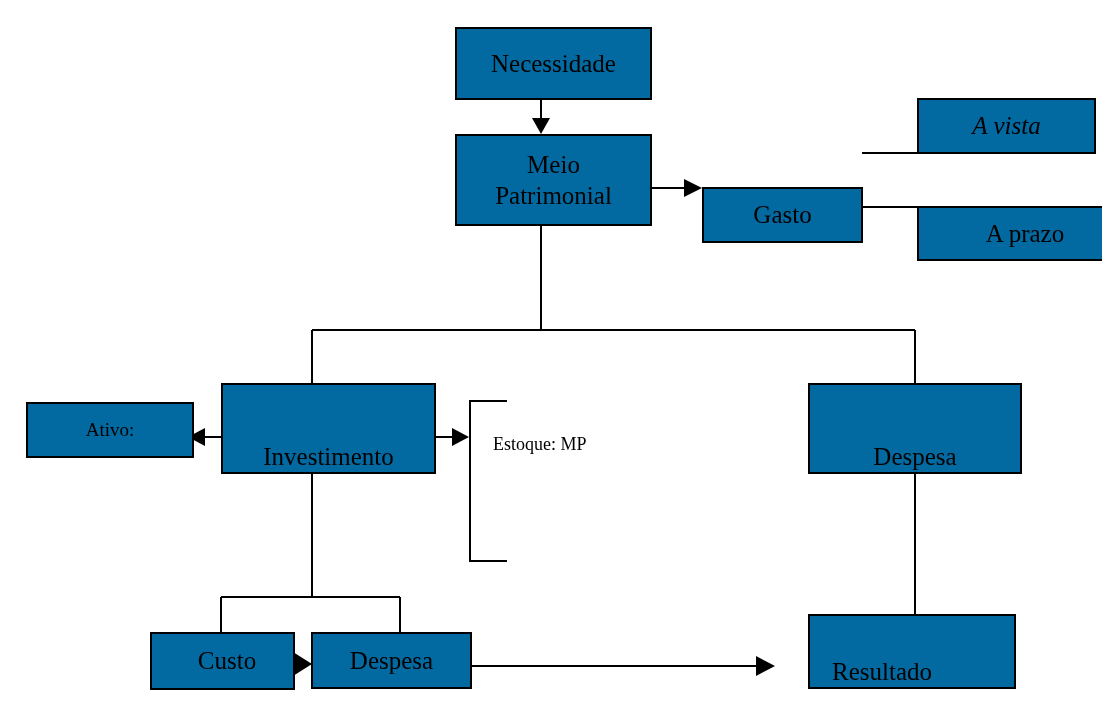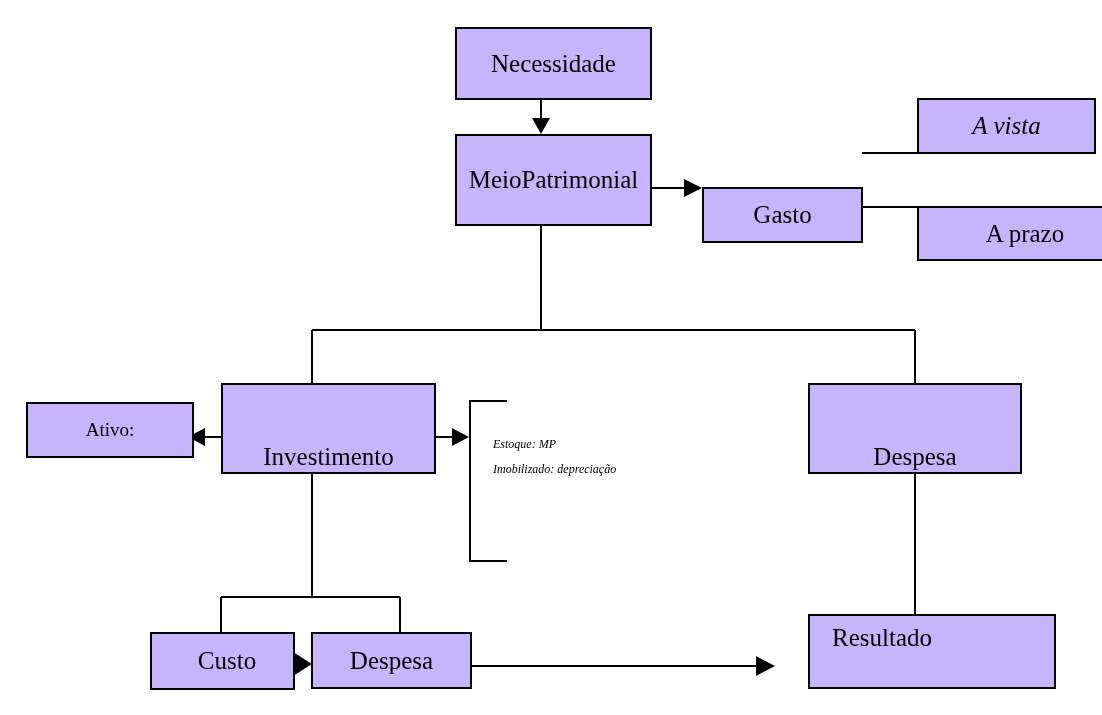--- a/index.html
+++ b/index.html
@@ -1,25 +1,25 @@
 <!DOCTYPE html>
 <html><head>
   <meta charset="utf-8">
   <style>
     html, body { margin: 0; padding: 0; background: #ffffff; }
     body { width: 1102px; height: 715px; position: relative; overflow: hidden;
            font-family: "Liberation Serif", serif; color: #000; }
     #diagram { position: absolute; left: 0; top: 0; }
-    .box { position: absolute; box-sizing: border-box; border: 2px solid #000; background: #c4b5fd;
+    .box { position: absolute; box-sizing: border-box; border: 2px solid #000; background: #0369a1;
            display: flex; align-items: center; justify-content: center; text-align: center;
            font-size: 25px; line-height: 1.25; }
     .box.top { align-items: flex-end; }
     .box.left { justify-content: flex-start; padding-left: 22px; }
     .small { font-size: 19px; }
-    .notes { position: absolute; left: 493px; top: 432px; font-size: 12px; line-height: 25px; font-style: italic; }
+    .notes { position: absolute; left: 493px; top: 432px; font-size: 18px; line-height: 25px; }
     .notes div { white-space: nowrap; }
   </style>
 </head>
 <body>
 
 <svg id="diagram" width="1102" height="715">
   <defs>
     <marker id="ah" markerWidth="10" markerHeight="10" refX="9" refY="5" orient="auto" markerUnits="userSpaceOnUse">
       <path d="M0,0 L10,5 L0,10 z" fill="#000"></path>
     </marker>
@@ -59,21 +59,21 @@
     <polygon points="756,656 775,666 756,676" fill="#000" stroke="none"></polygon>
 
     <line x1="915" y1="473" x2="915" y2="615"></line>
   </g>
 </svg>
 
 <div class="box" style="left:455px;top:27px;width:197px;height:73px;">
   <span>Necessidade</span>
 </div>
 
-<div class="box" style="left:455px;top:134px;width:197px;height:92px;flex-direction:row;">
+<div class="box" style="left:455px;top:134px;width:197px;height:92px;flex-direction:column;">
   <span>Meio</span>
   <span>Patrimonial</span>
 </div>
 
 <div class="box" style="left:702px;top:152px;width:161px;height:56px;margin-top:35px;">
   <span>Gasto</span>
 </div>
 
 <div class="box" style="left:917px;top:98px;width:179px;height:56px;font-style:italic;">
   <span>A vista</span>
@@ -86,30 +86,29 @@
 <div class="box top" style="left:221px;top:383px;width:215px;height:91px;">
   <span>Investimento</span>
 </div>
 
 <div class="box small" style="left:26px;top:402px;width:168px;height:56px;">
   <span>Ativo:</span>
 </div>
 
 <div class="notes">
   <div>Estoque: MP</div>
-  <div>Imobilizado: depreciação</div>
 </div>
 
 <div class="box top" style="left:808px;top:383px;width:214px;height:91px;">
   <span>Despesa</span>
 </div>
 
 <div class="box" style="left:150px;top:632px;width:145px;height:58px;padding-left:9px;">
   <span>Custo</span>
 </div>
 
 <div class="box" style="left:311px;top:632px;width:161px;height:57px;">
   <span>Despesa</span>
 </div>
 
-<div class="box left" style="left:808px;top:614px;width:248px;height:75px;align-items:flex-start;padding-top:6px;">
+<div class="box left" style="left:808px;top:614px;width:208px;height:75px;align-items:flex-end;padding-top:6px;">
   <span>Resultado</span>
 </div>
 
 </body></html>

